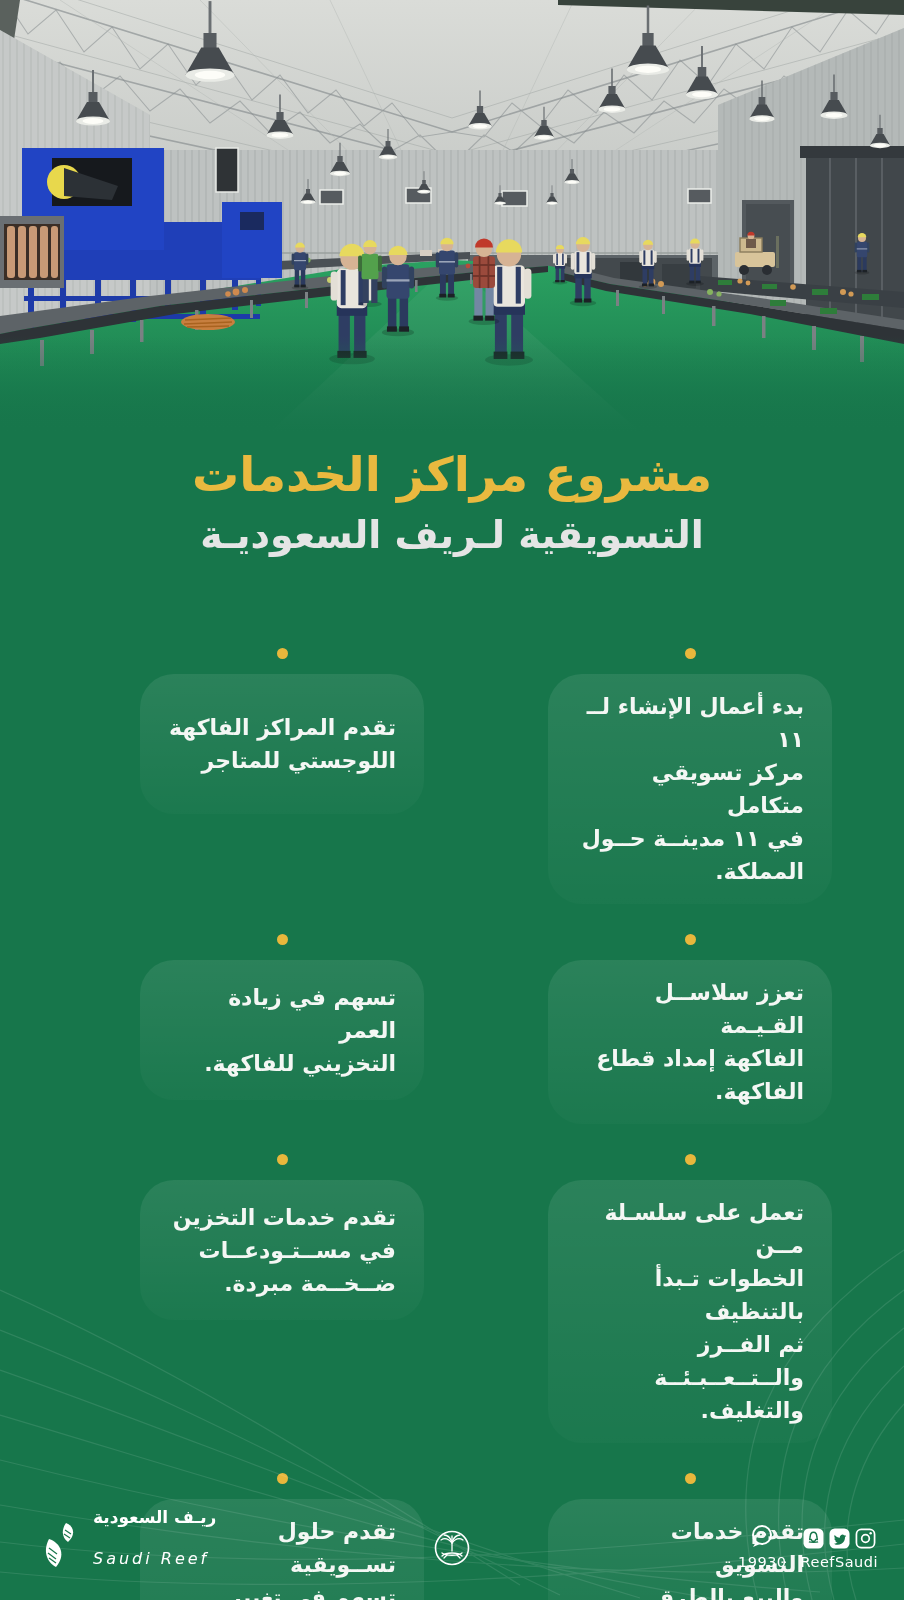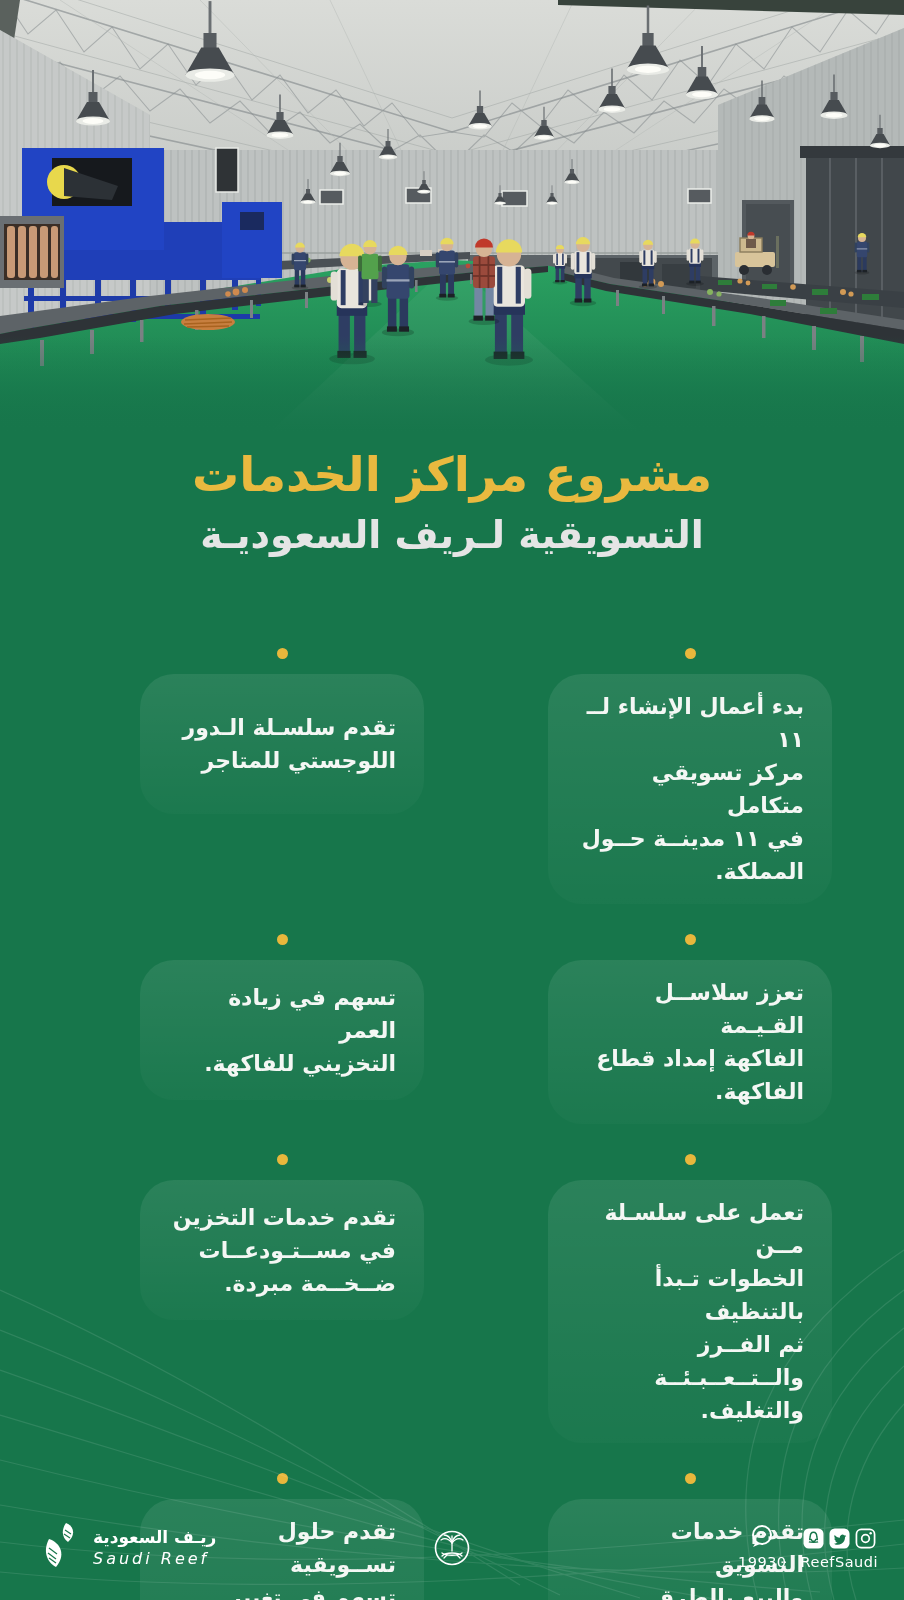--- a/index.html
+++ b/index.html
@@ -34,21 +34,21 @@
   }
   .card-text{
     width:100%;direction:rtl;text-align:right;white-space:pre-line;
     color:#F4F7F4;font-size:22px;font-weight:700;line-height:1.5;
   }
   
   .curves{position:absolute;bottom:0;left:0;width:904px;height:380px;pointer-events:none;}
   
   .footer{position:absolute;bottom:0;left:0;width:904px;height:120px;color:#fff;}
   .brand{position:absolute;left:42px;bottom:32px;display:flex;align-items:flex-end;gap:9px;}
-  .brand-text{display:flex;flex-direction:column;align-items:flex-start;}
+  .brand-text{display:flex;flex-direction:column;align-items:flex-start;gap:20px;}
   .brand-ar{font-size:17px;font-weight:700;direction:rtl;}
   .brand-en{font-size:16px;letter-spacing:3px;margin-top:2px;font-style:italic;}
   .emblem{position:absolute;left:50%;transform:translateX(-50%);bottom:28px;}
   .contact{position:absolute;right:26px;bottom:30px;display:flex;align-items:flex-end;gap:14px;}
   .c-col{display:flex;flex-direction:column;align-items:center;gap:5px;}
   .c-label{font-size:14.5px;font-weight:500;letter-spacing:.5px;text-align:right;}
   .icon-row{display:flex;gap:5px;align-items:center;}
 </style>
 </head>
 <body>
@@ -412,21 +412,21 @@
         <div class="card">
           <div class="card-text">بدء أعمال الإنشاء لــ ١١
 مركز تسويقي متكامل
 في ١١ مدينــة حــول
 المملكة.</div>
         </div>
       </div>
       <div class="cell">
         <div class="dot"></div>
         <div class="card">
-          <div class="card-text">تقدم سلسـلة الـدور
+          <div class="card-text">تقدم المراكز الفاكهة
 اللوجستي للمتاجر</div>
         </div>
       </div>
     </div>
     <div class="row">
       <div class="cell">
         <div class="dot"></div>
         <div class="card">
           <div class="card-text">تعزز سلاســل القـيـمة
 الفاكهة إمداد قطاع

